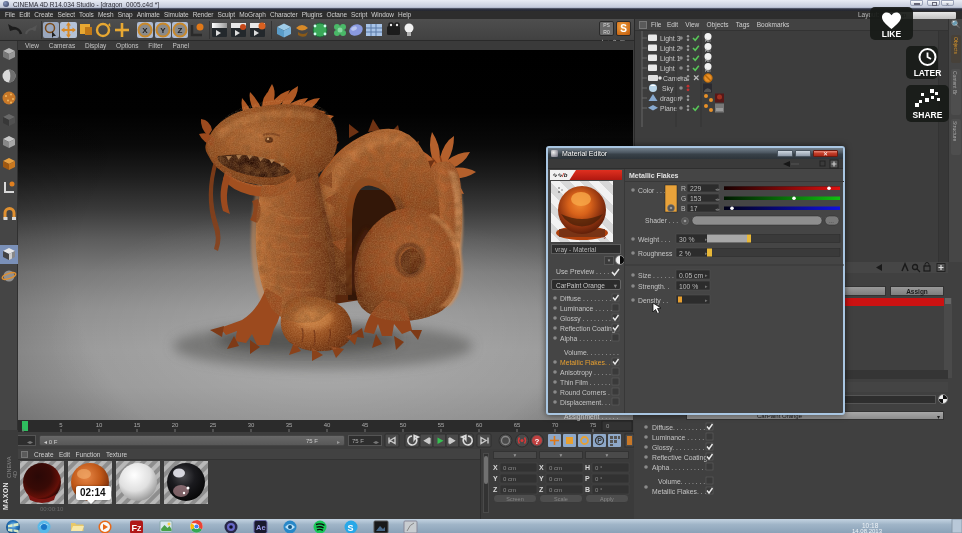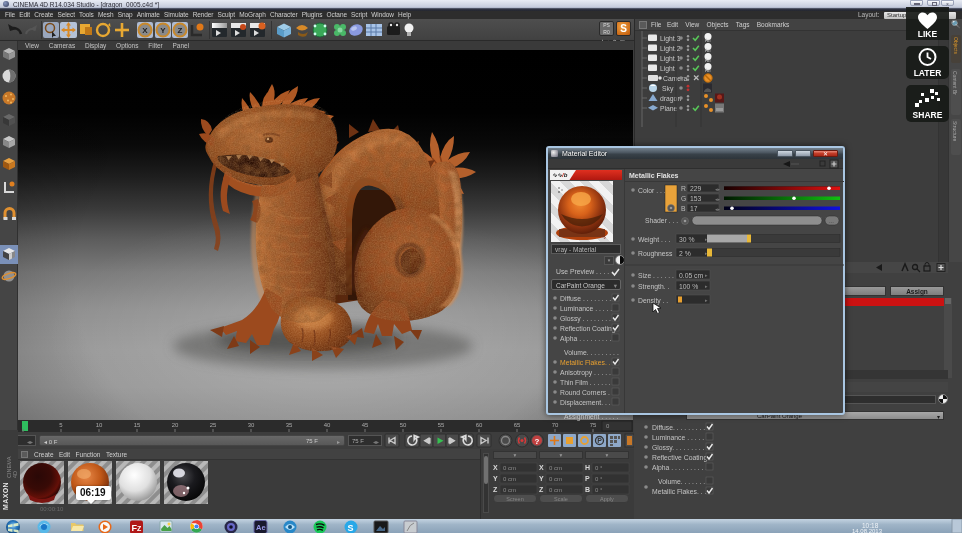--- a/index.html
+++ b/index.html
@@ -1087,32 +1087,32 @@
       <rect x="404" y="2" width="13" height="12" rx="1" fill="#c8ccd0" stroke="#889"></rect>
         <path d="M407 12 q3 -7 7 -8" stroke="#888" fill="none"></path>
       <text x="862" y="9" font-size="6.5" fill="#f0f4f8" font-family="Liberation Sans">10:18</text>
       <text x="852" y="13.5" font-size="6" fill="#f0f4f8" font-family="Liberation Sans">14.08.2013</text>
       <rect x="952" y="0" width="10" height="14" fill="#b8c8d8" stroke="#8898a8"></rect>
     </svg>
   </div>
 
 
   <div class="abs" id="tooltip" style="left:76px;top:486px;width:35px;height:14px;background:#fff;border-radius:2px;box-shadow:0 0 2px rgba(0,0,0,.5);">
-    <div class="abs" style="left:4px;top:1px;color:#111;font-size:10px;font-weight:bold;font-family:'Liberation Sans',sans-serif;">06:19</div>
+    <div class="abs" style="left:4px;top:1px;color:#111;font-size:10px;font-weight:bold;font-family:'Liberation Sans',sans-serif;">02:14</div>
     <div class="abs" style="left:11px;top:14px;width:0;height:0;border-left:4px solid transparent;border-right:4px solid transparent;border-top:4px solid #fff;"></div>
   </div>
 
   <div class="abs" id="overlaybtns">
-    <div class="abs" style="left:906px;top:7px;width:43px;height:33px;background:rgba(23,26,23,0.92);border-radius:0;">
+    <div class="abs" style="left:870px;top:7px;width:43px;height:33px;background:rgba(23,26,23,0.92);border-radius:5px;">
       <svg width="43" height="33" style="position:absolute;left:0;top:0;">
         <path d="M21.5 22 C15.5 17 12 13.8 12 10.3 C12 7.4 14.2 5.6 16.8 5.6 C18.8 5.6 20.5 6.8 21.5 8.3 C22.5 6.8 24.2 5.6 26.2 5.6 C28.8 5.6 31 7.4 31 10.3 C31 13.8 27.5 17 21.5 22 Z" fill="#fff"></path>
         <text x="21.5" y="30" font-family="Liberation Sans" font-size="8.5" font-weight="bold" fill="#fff" text-anchor="middle">LIKE</text>
       </svg>
     </div>
-    <div class="abs" style="left:906px;top:46px;width:43px;height:33px;background:rgba(23,26,23,0.92);border-radius:5px;">
+    <div class="abs" style="left:906px;top:46px;width:32px;height:33px;background:rgba(23,26,23,0.92);border-radius:5px;">
       <svg width="43" height="33" style="position:absolute;left:0;top:0;">
         <circle cx="21.5" cy="11" r="8" fill="none" stroke="#fff" stroke-width="2"></circle>
         <path d="M21.5 6.5 v4.5 l3.5 2" stroke="#fff" stroke-width="1.8" fill="none"></path>
         <text x="21.5" y="30" font-family="Liberation Sans" font-size="8.5" font-weight="bold" fill="#fff" text-anchor="middle">LATER</text>
       </svg>
     </div>
     <div class="abs" style="left:906px;top:85px;width:43px;height:37px;background:rgba(23,26,23,0.92);border-radius:5px;">
       <svg width="43" height="37" style="position:absolute;left:0;top:0;">
         <g fill="#fff">
           <rect x="24" y="4" width="4" height="4"></rect>

